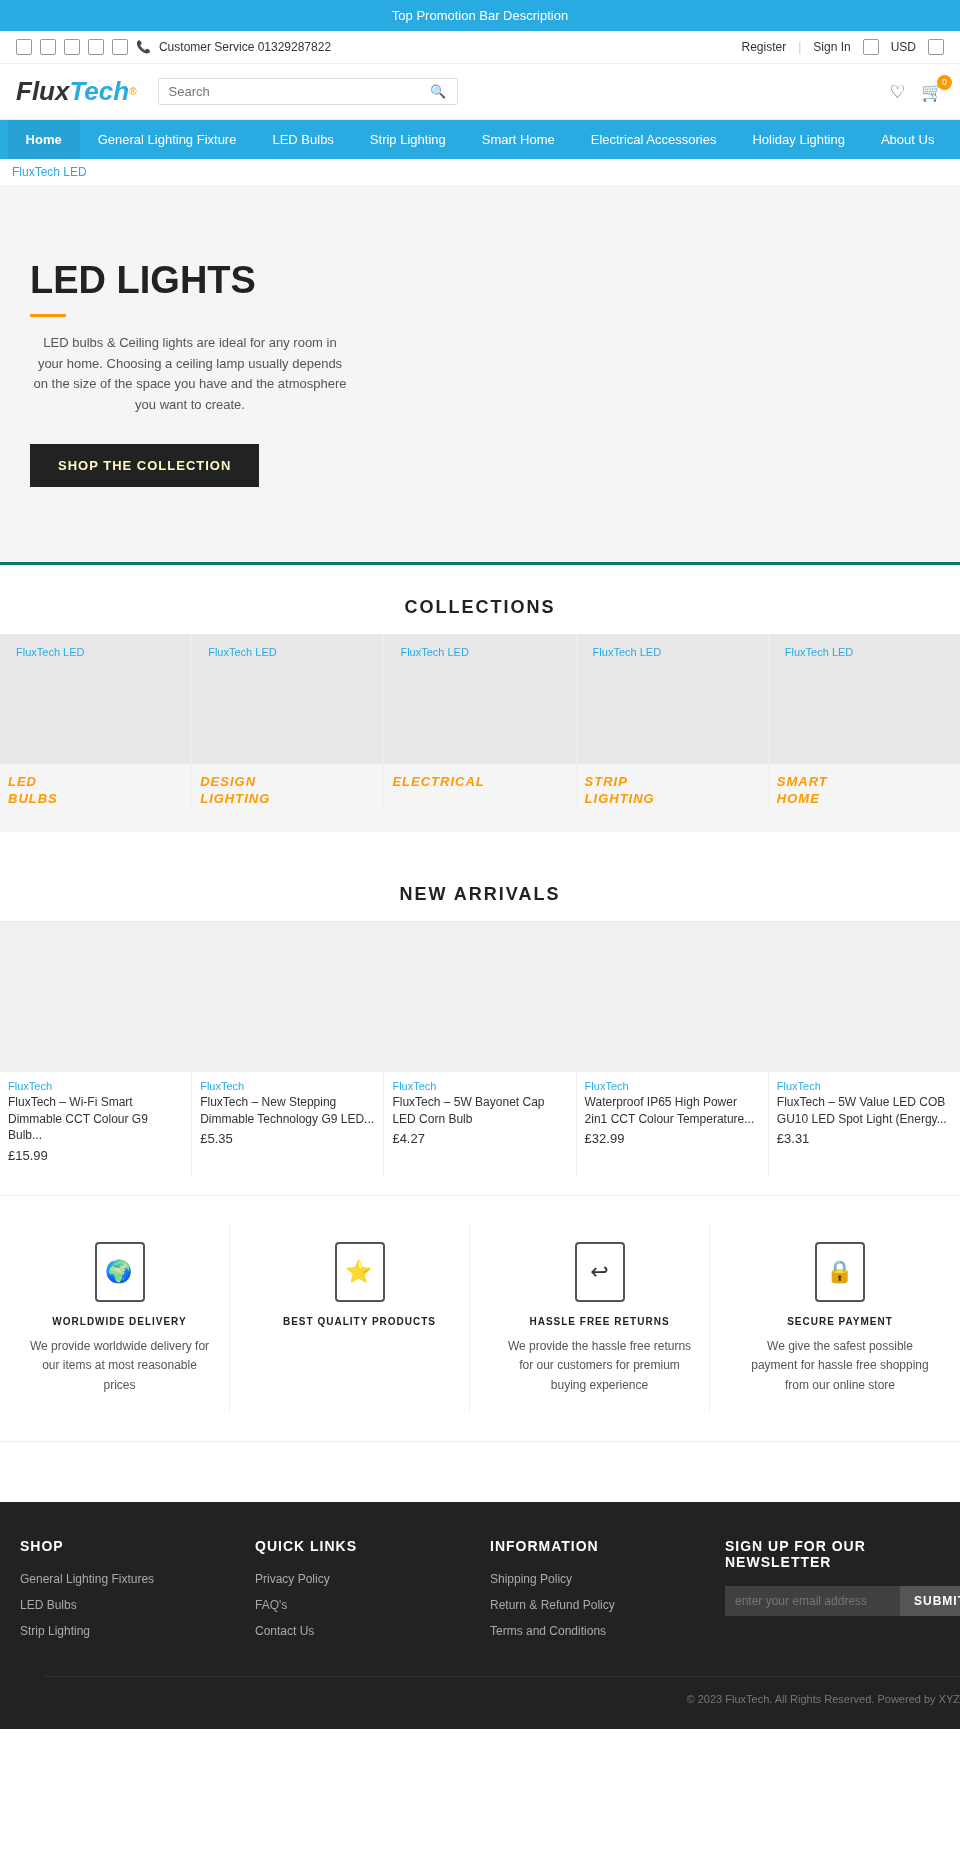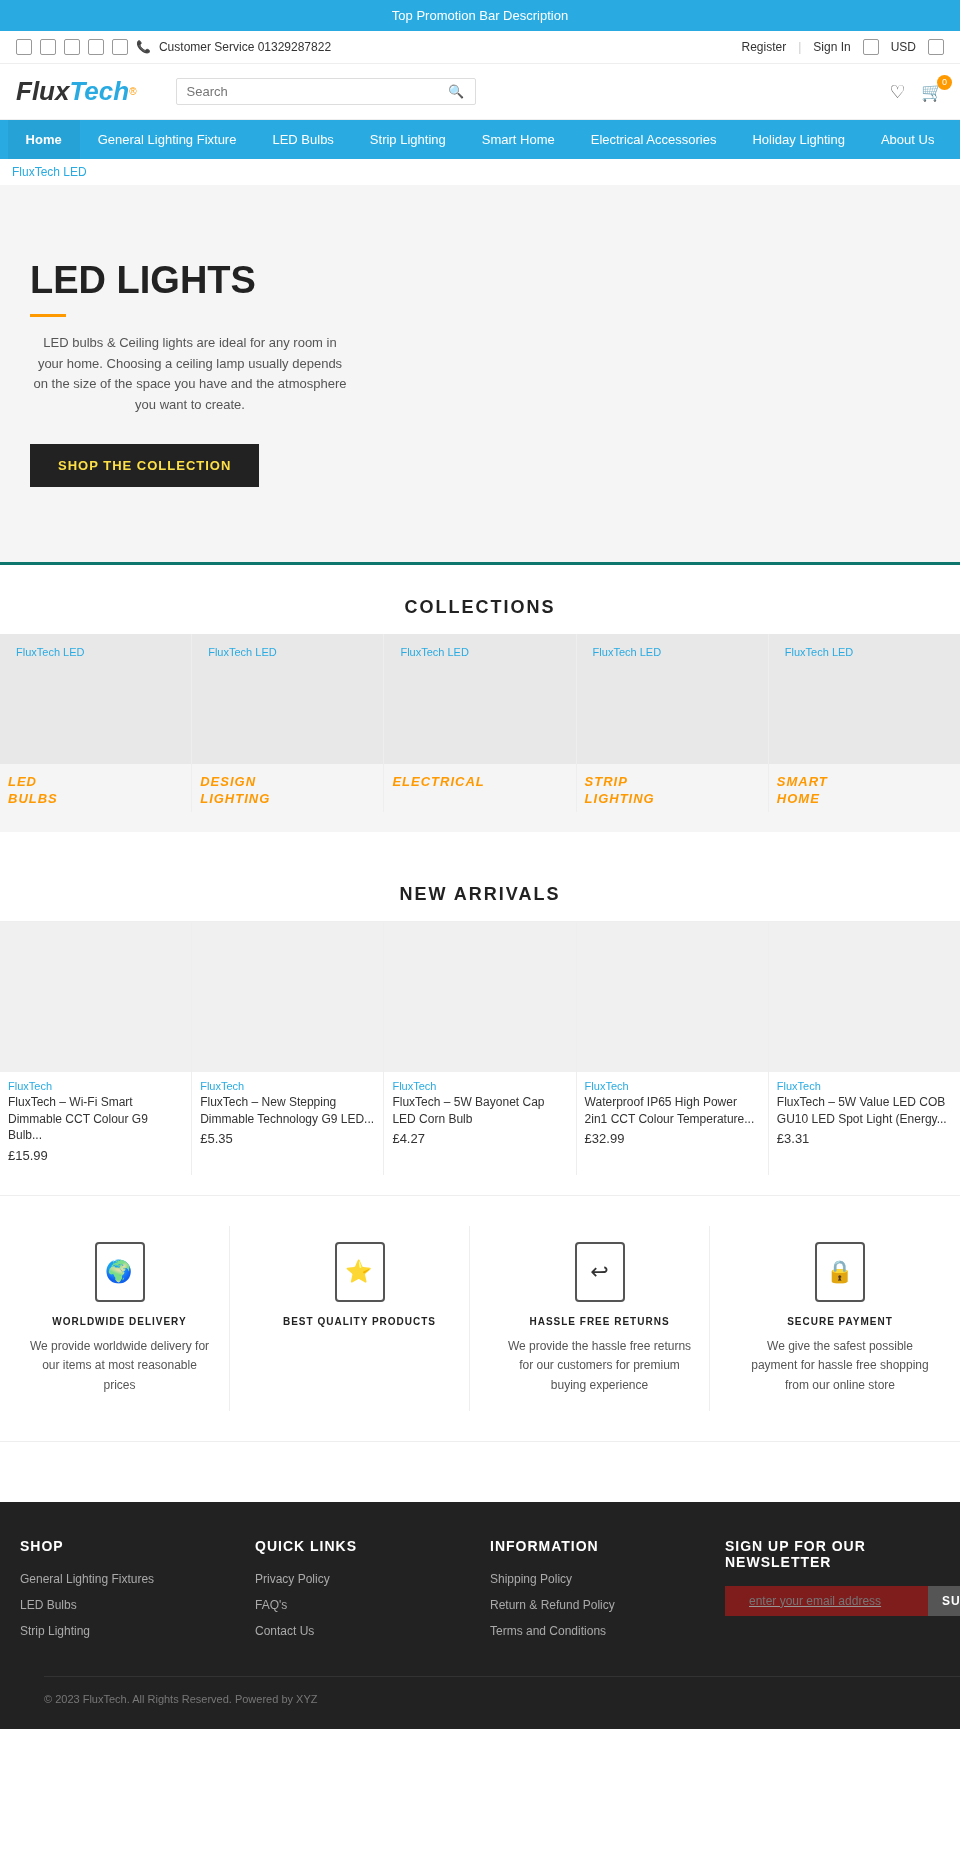--- a/index.html
+++ b/index.html
@@ -45,21 +45,21 @@
       display: flex;
       align-items: center;
       padding: 12px 16px;
       border-bottom: 1px solid #eee;
       gap: 16px;
     }
     .logo {
       display: flex;
       align-items: center;
       text-decoration: none;
-      margin-right: 23px;
+      margin-right: 5px;
     }
 
     .search-bar {
       display: flex;
       align-items: center;
       border: 1px solid #ddd;
       border-radius: 2px;
       padding: 5px 10px;
       flex: 1;
       max-width: 300px;
@@ -148,21 +148,21 @@
     }
     .hero-desc {
       font-size: 13px;
       color: #555;
       line-height: 1.6;
       margin-bottom: 28px;
       text-align: center;
     }
     .btn-shop {
       background: #222;
-      color: #fde047;
+      color: #fef9c3;
       border: none;
       padding: 14px 28px;
       font-size: 13px;
       font-weight: bold;
       letter-spacing: 1px;
       cursor: pointer;
       text-transform: uppercase;
     }
 
     
@@ -330,41 +330,40 @@
       margin-bottom: 8px;
       line-height: 1.5;
     }
     .newsletter-form {
       display: flex;
       gap: 0;
       margin-top: 4px;
     }
     .newsletter-input {
       flex: 1;
-      padding: 8px 24px;
+      padding: 8px 10px;
       border: none;
       font-size: 12px;
       color: #999;
-      background: #7f1d1d;
+      background: #404040;
       outline: none;
-      text-decoration: underline;
     }
     .newsletter-btn {
       background: #555;
       color: #fff;
       border: none;
       padding: 8px 14px;
       font-size: 12px;
       font-weight: bold;
       cursor: pointer;
       letter-spacing: 1px;
       text-transform: uppercase;
     }
     .footer-bottom {
-      text-align: left;
+      text-align: right;
       font-size: 11px;
       color: #777;
       padding: 16px 0 4px;
       border-top: 1px solid #333;
       margin-top: 28px;
       margin-left: 44px;
     }
 
     
     .fluxtech-label {

